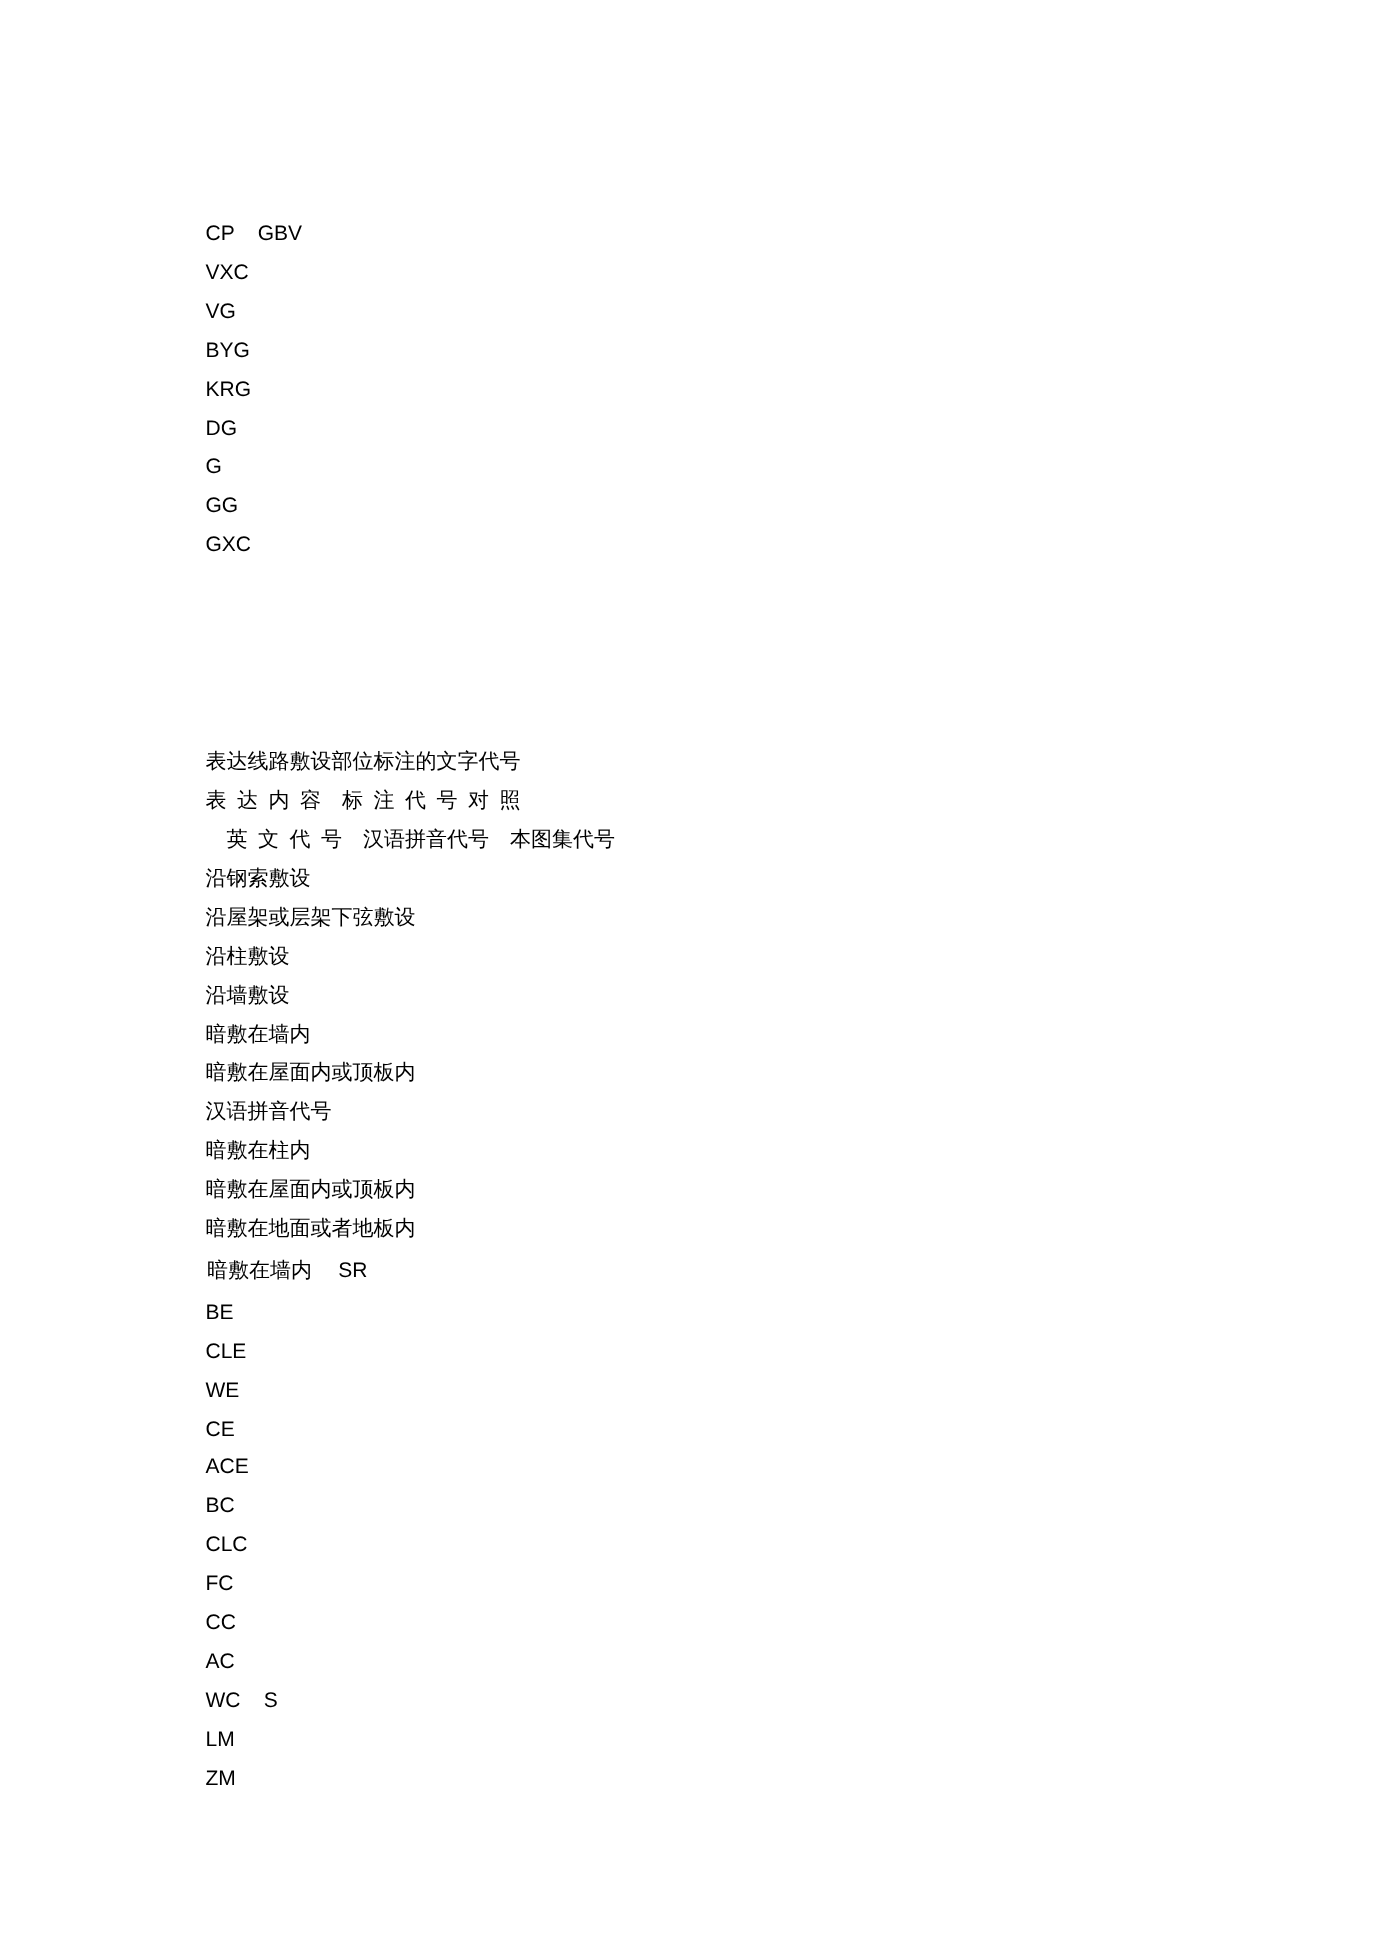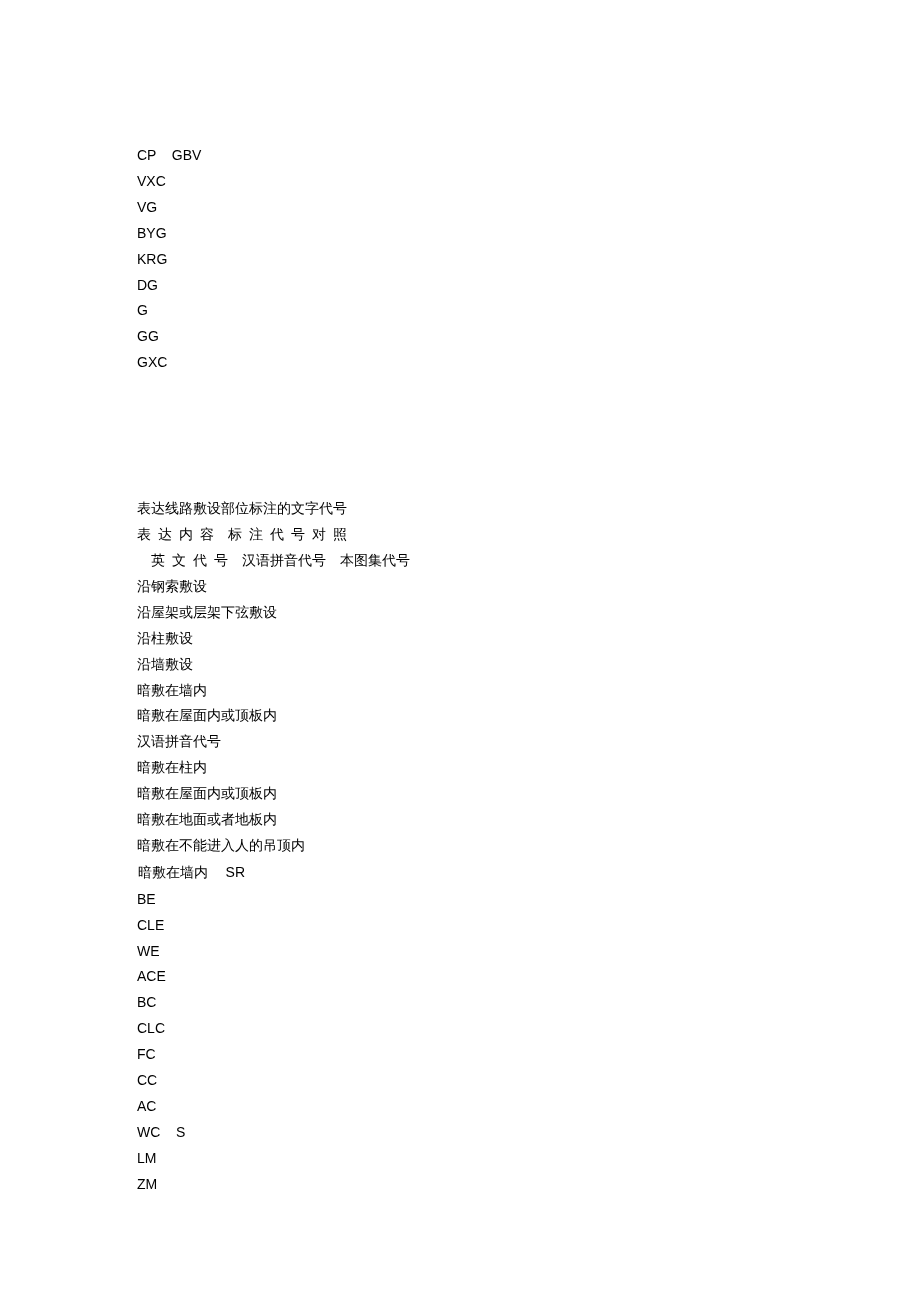--- a/index.html
+++ b/index.html
@@ -47,25 +47,25 @@
     <div class="line">沿钢索敷设</div>
     <div class="line">沿屋架或层架下弦敷设</div>
     <div class="line">沿柱敷设</div>
     <div class="line">沿墙敷设</div>
     <div class="line">暗敷在墙内</div>
     <div class="line">暗敷在屋面内或顶板内</div>
     <div class="line">汉语拼音代号</div>
     <div class="line">暗敷在柱内</div>
     <div class="line">暗敷在屋面内或顶板内</div>
     <div class="line">暗敷在地面或者地板内</div>
-    <div class="line">暗敷在不能进入人的吊顶内</div>
     <div class="line"><span>暗敷在墙内</span><span class="arial">    SR</span></div>
     <div class="line arial">BE</div>
     <div class="line arial">CLE</div>
     <div class="line arial">WE</div>
+    <div class="line arial">CE</div>
     <div class="line arial">ACE</div>
     <div class="line arial">BC</div>
     <div class="line arial">CLC</div>
     <div class="line arial">FC</div>
     <div class="line arial">CC</div>
     <div class="line arial">AC</div>
     <div class="line arial">WC    S</div>
     <div class="line arial">LM</div>
     <div class="line arial">ZM</div>
   </div>

